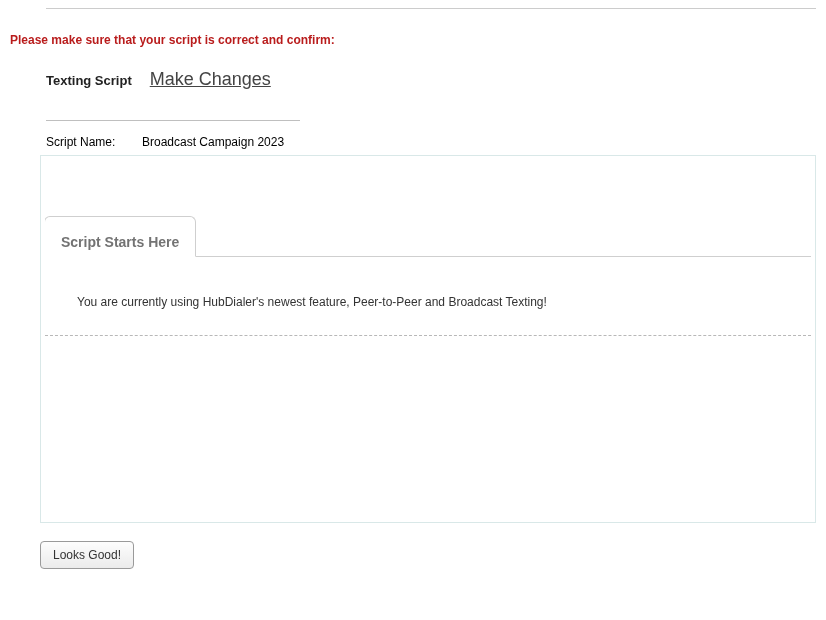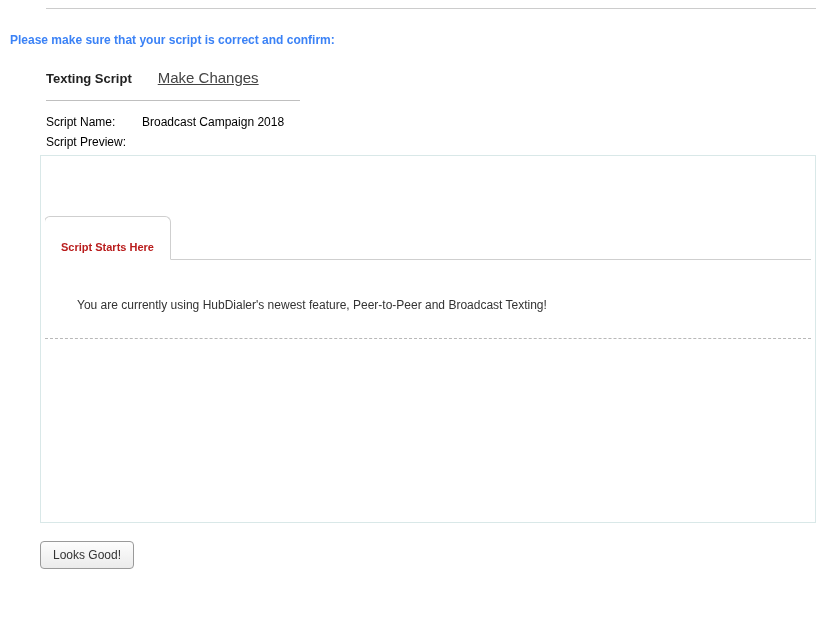--- a/index.html
+++ b/index.html
@@ -21,42 +21,42 @@
       margin: 0 0 10px 36px;
     }
     hr.divider {
       border: none;
       border-top: 1px solid #ccc;
       margin: 0 0 24px 36px;
     }
     .instr {
       font-size: 12px;
       font-weight: bold;
-      color: #3b82f6;
+      color: #b91c1c;
       margin: 0 0 22px 0;
     }
     .meta-block {
       margin-left: 36px;
       width: 254px;
     }
     .meta-header {
       display: flex;
       align-items: baseline;
-      gap: 26px;
-      padding-bottom: 14px;
+      gap: 18px;
+      padding-bottom: 30px;
       border-bottom: 1px solid #bfbfbf;
       margin-bottom: 14px;
     }
     .meta-header-title {
       font-size: 13px;
       font-weight: bold;
       color: #222;
     }
     .make-changes {
-      font-size: 15px;
+      font-size: 18px;
       color: #444;
       text-decoration: underline;
       cursor: pointer;
     }
     .meta-rows {
       font-size: 12px;
       color: #000000;
     }
     .meta-row {
       display: flex;
@@ -105,24 +105,24 @@
     }
     .tab {
       position: relative;
       z-index: 2;
       display: inline-block;
       background: #fff;
       border: 1px solid #cfcfcf;
       border-bottom-color: #fff;
       border-top-left-radius: 6px;
       border-top-right-radius: 6px;
-      padding: 24px 16px 6px 16px;
-      font-size: 11px;
+      padding: 17px 16px 6px 16px;
+      font-size: 14px;
       font-weight: bold;
-      color: #b91c1c;
+      color: #737373;
       margin-left: -1px;
       margin-bottom: -1px;
     }
     .script-body {
       position: relative;
       z-index: 1;
       border-top: 1px solid #cfcfcf;
       border-bottom: 1px dashed #b8b8b8;
       background: #fff;
       min-height: 80px;
@@ -153,24 +153,21 @@
   <p class="instr">Please make sure that your script is correct and confirm:</p>
 
   <div class="meta-block">
     <div class="meta-header">
       <span class="meta-header-title">Texting Script</span>
       <a class="make-changes">Make Changes</a>
     </div>
     <div class="meta-rows">
       <div class="meta-row">
         <span class="meta-label">Script Name:</span>
-        <span>Broadcast Campaign 2018</span>
-      </div>
-      <div class="meta-row">
-        <span class="meta-label">Script Preview:</span>
+        <span>Broadcast Campaign 2023</span>
       </div>
     </div>
   </div>
 
   <div class="preview-frame">
     <div class="scroll-area">
       <div class="scroll-inner">
         <div class="script-box-wrap">
           <div class="tab">Script Starts Here</div>
           <div class="script-body">

